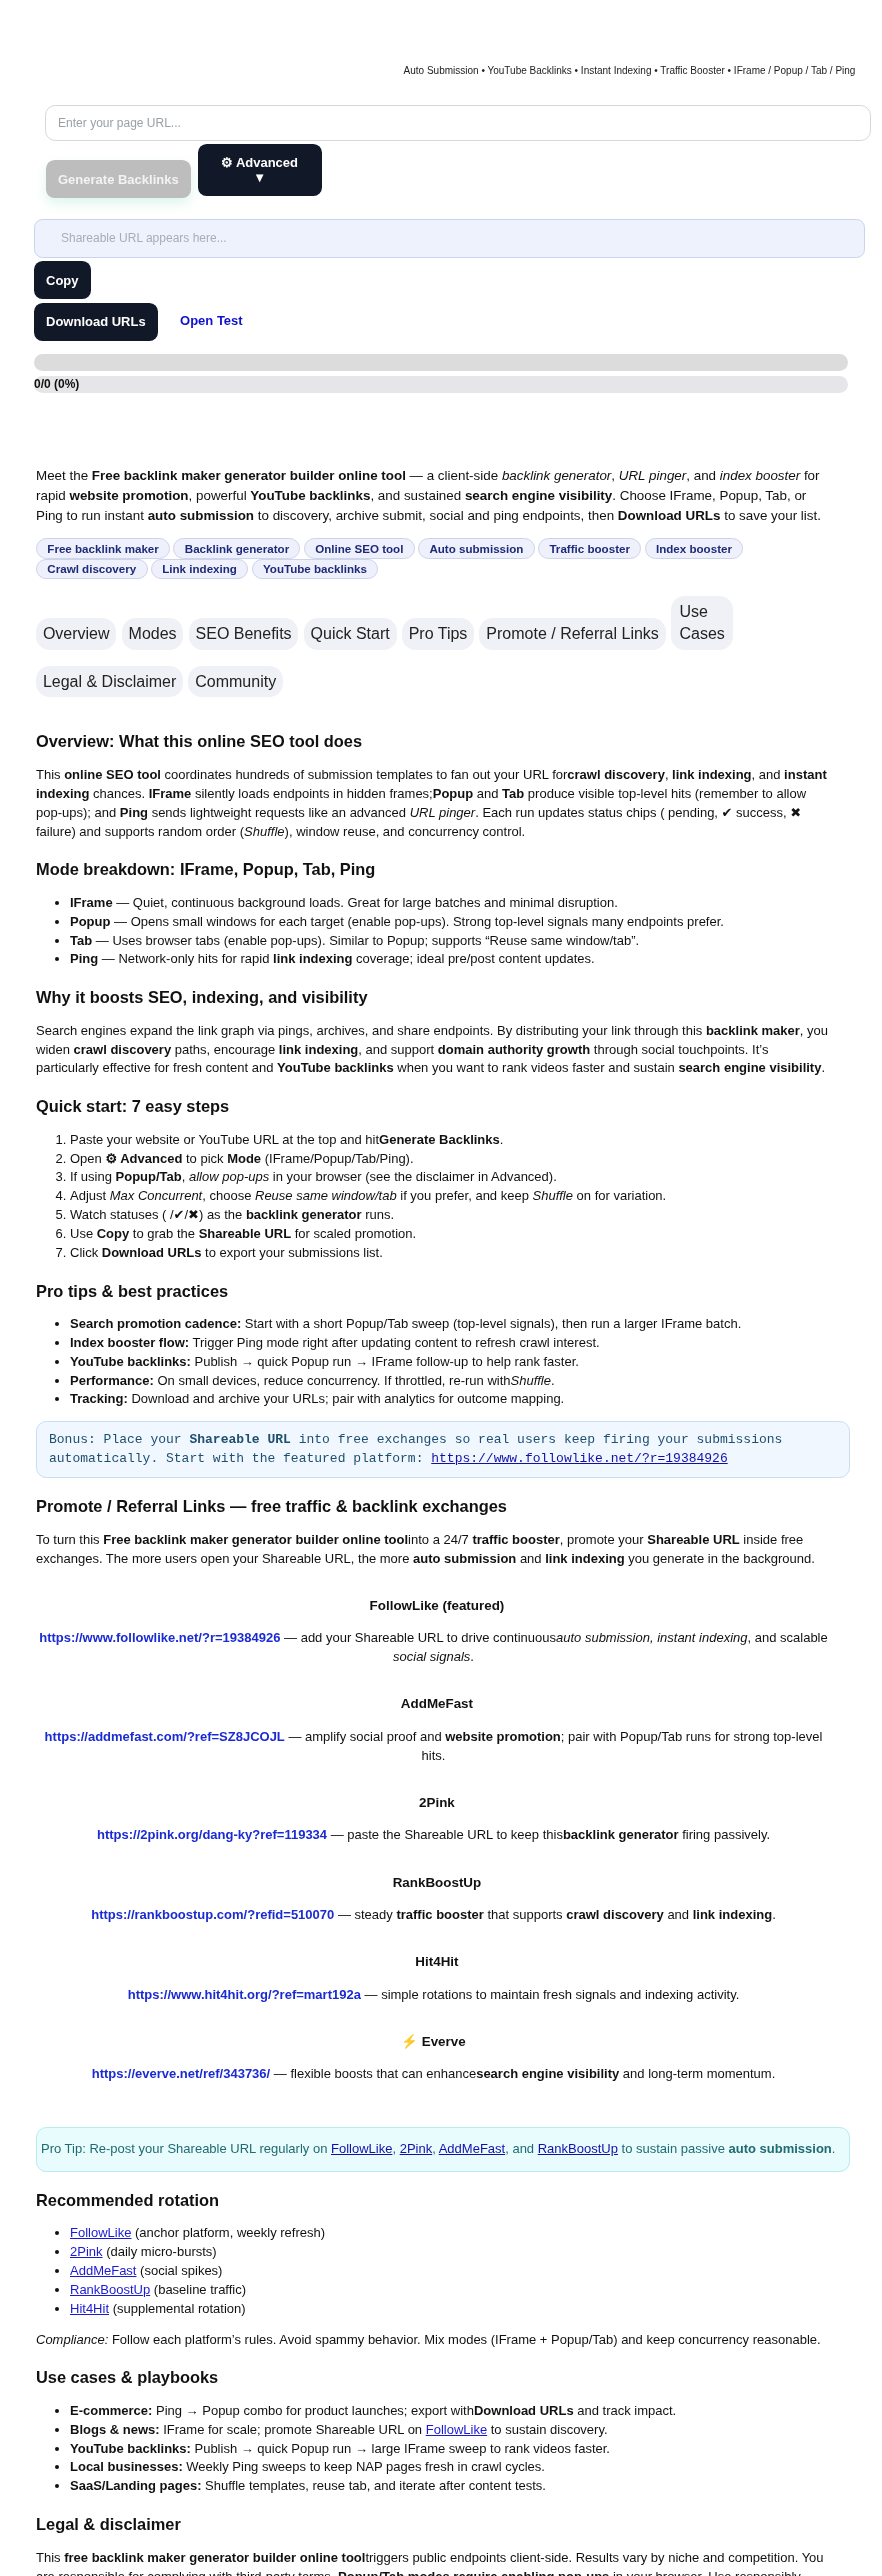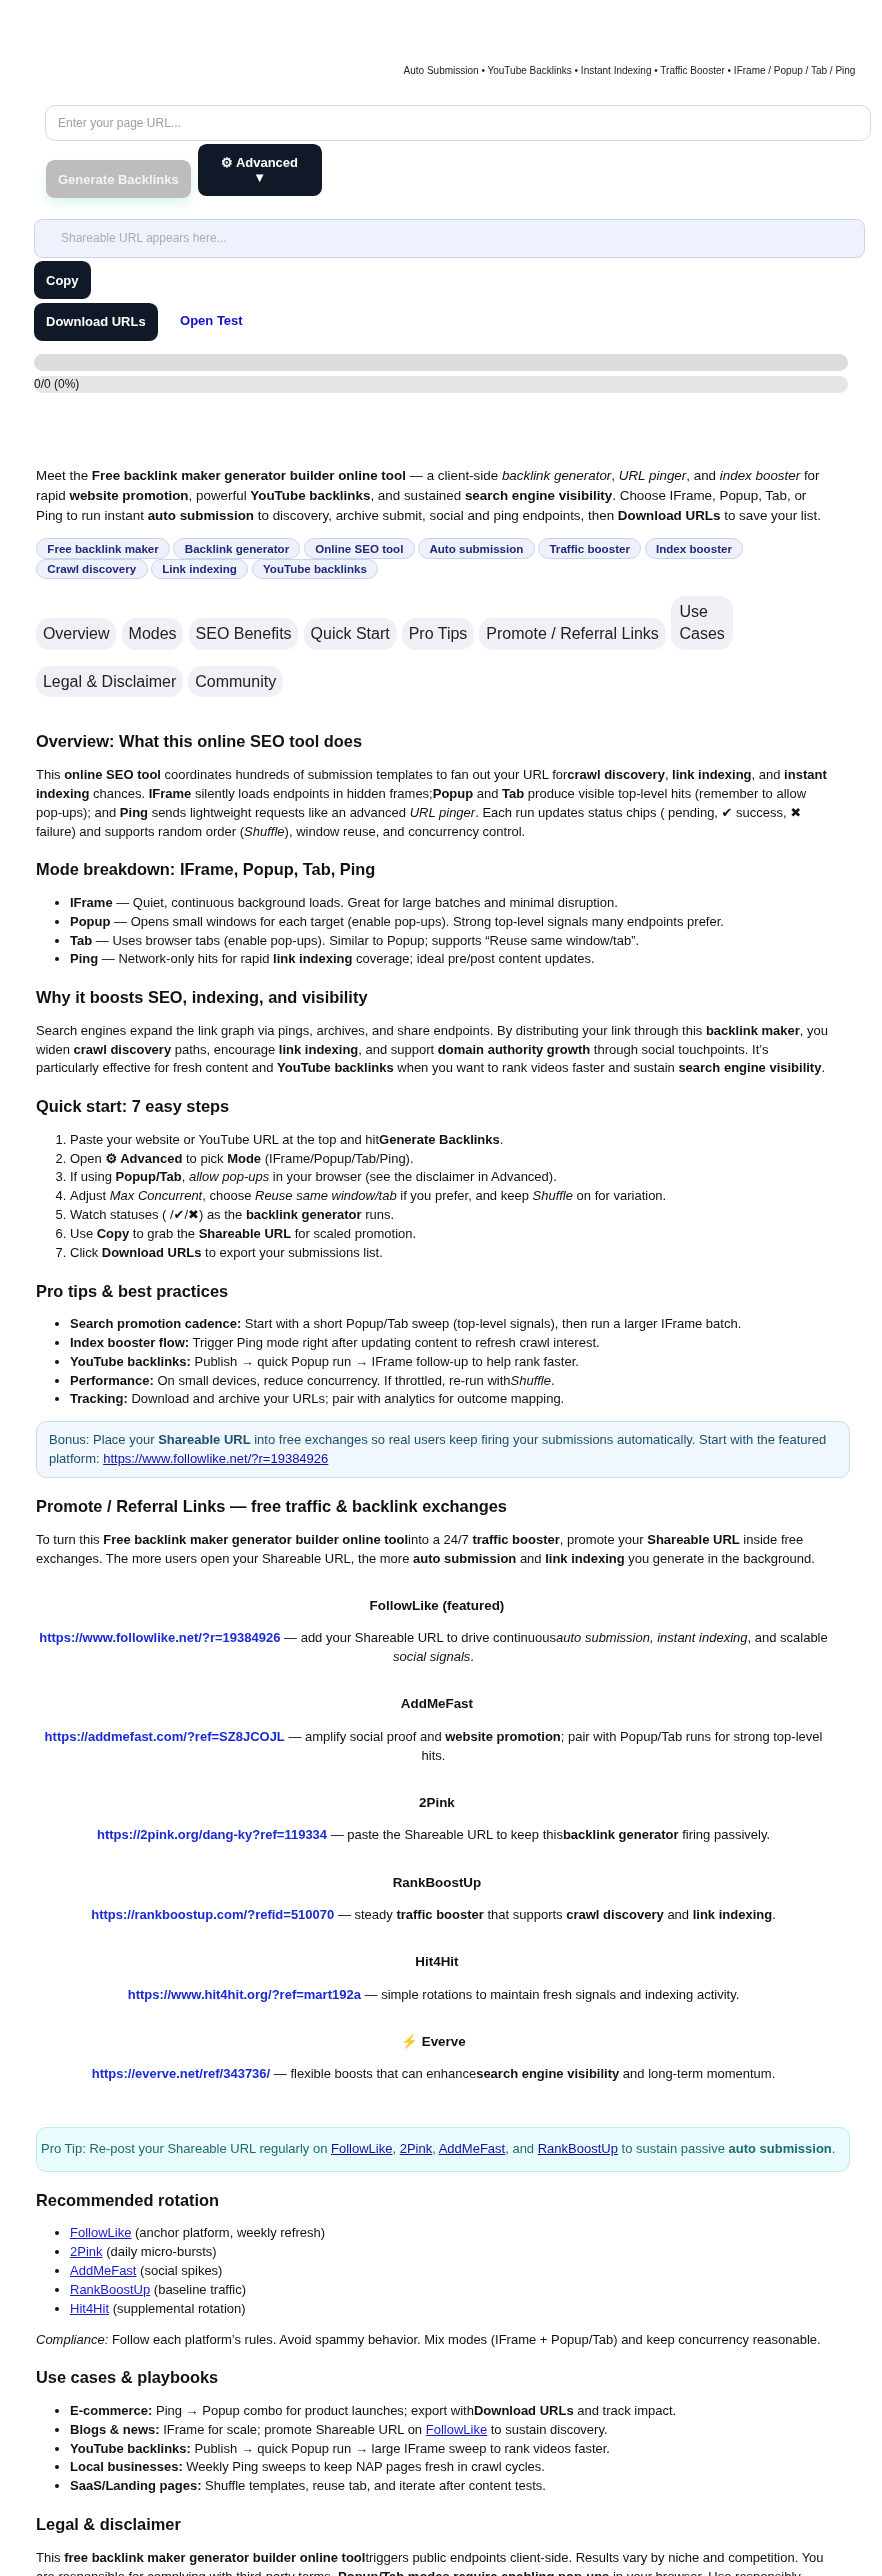--- a/index.html
+++ b/index.html
@@ -84,21 +84,21 @@
     border-radius: 8.6px;
     font-weight: bold;
     font-family: "Liberation Sans", sans-serif;
     font-size: 13px;
     height: 38px;
     padding: 0 12px;
   }
   .btn-copy { margin-top: 3.4px; }
   .dl-row { display: flex; align-items: center; gap: 22.4px; margin-top: 3.4px; }
   .open-test { color: #1111cc; font-weight: bold; font-size: 13px; text-decoration: none; }
-  .progress-wrap { padding: 0 43px 0 34px; margin-top: 13px; }
+  .progress-wrap { padding: 0 43px 0 34px; margin-top: 13px; font-weight: bold; }
   .progress-bar {
     width: 814px; height: 17px; background: #dcdcdc; border-radius: 8.6px;
   }
   .progress-fill { width: 0; height: 100%; background: #22c55e; border-radius: 8.6px; }
   .progress-text {
     width: 814px; height: 17px; background: #e6e6e9; border-radius: 8.6px;
     margin-top: 5.2px; font-size: 12px; line-height: 17px;
   }
 
   .content { padding: 0 52px 0 36px; margin-top: 73px; }
@@ -142,20 +142,21 @@
   b { font-weight: bold; }
   .callout-blue {
     background: #f0f7ff;
     border: 0.9px solid #c9def3;
     border-radius: 10.3px;
     padding: 8.6px 12px;
     color: #1e4f6e;
     margin: 12px 0 10.3px 0;
     width: 814px;
     margin-left: 0px;
+    font-family: Liberation Mono, monospace;
   }
   .callout-cyan {
     background: #e8fbfd;
     border: 0.9px solid #b7ebf0;
     border-radius: 10.3px;
     padding: 12px 4px;
     color: #1f6b72;
     margin: 0 0 12px 0;
     width: 814px;
   }

